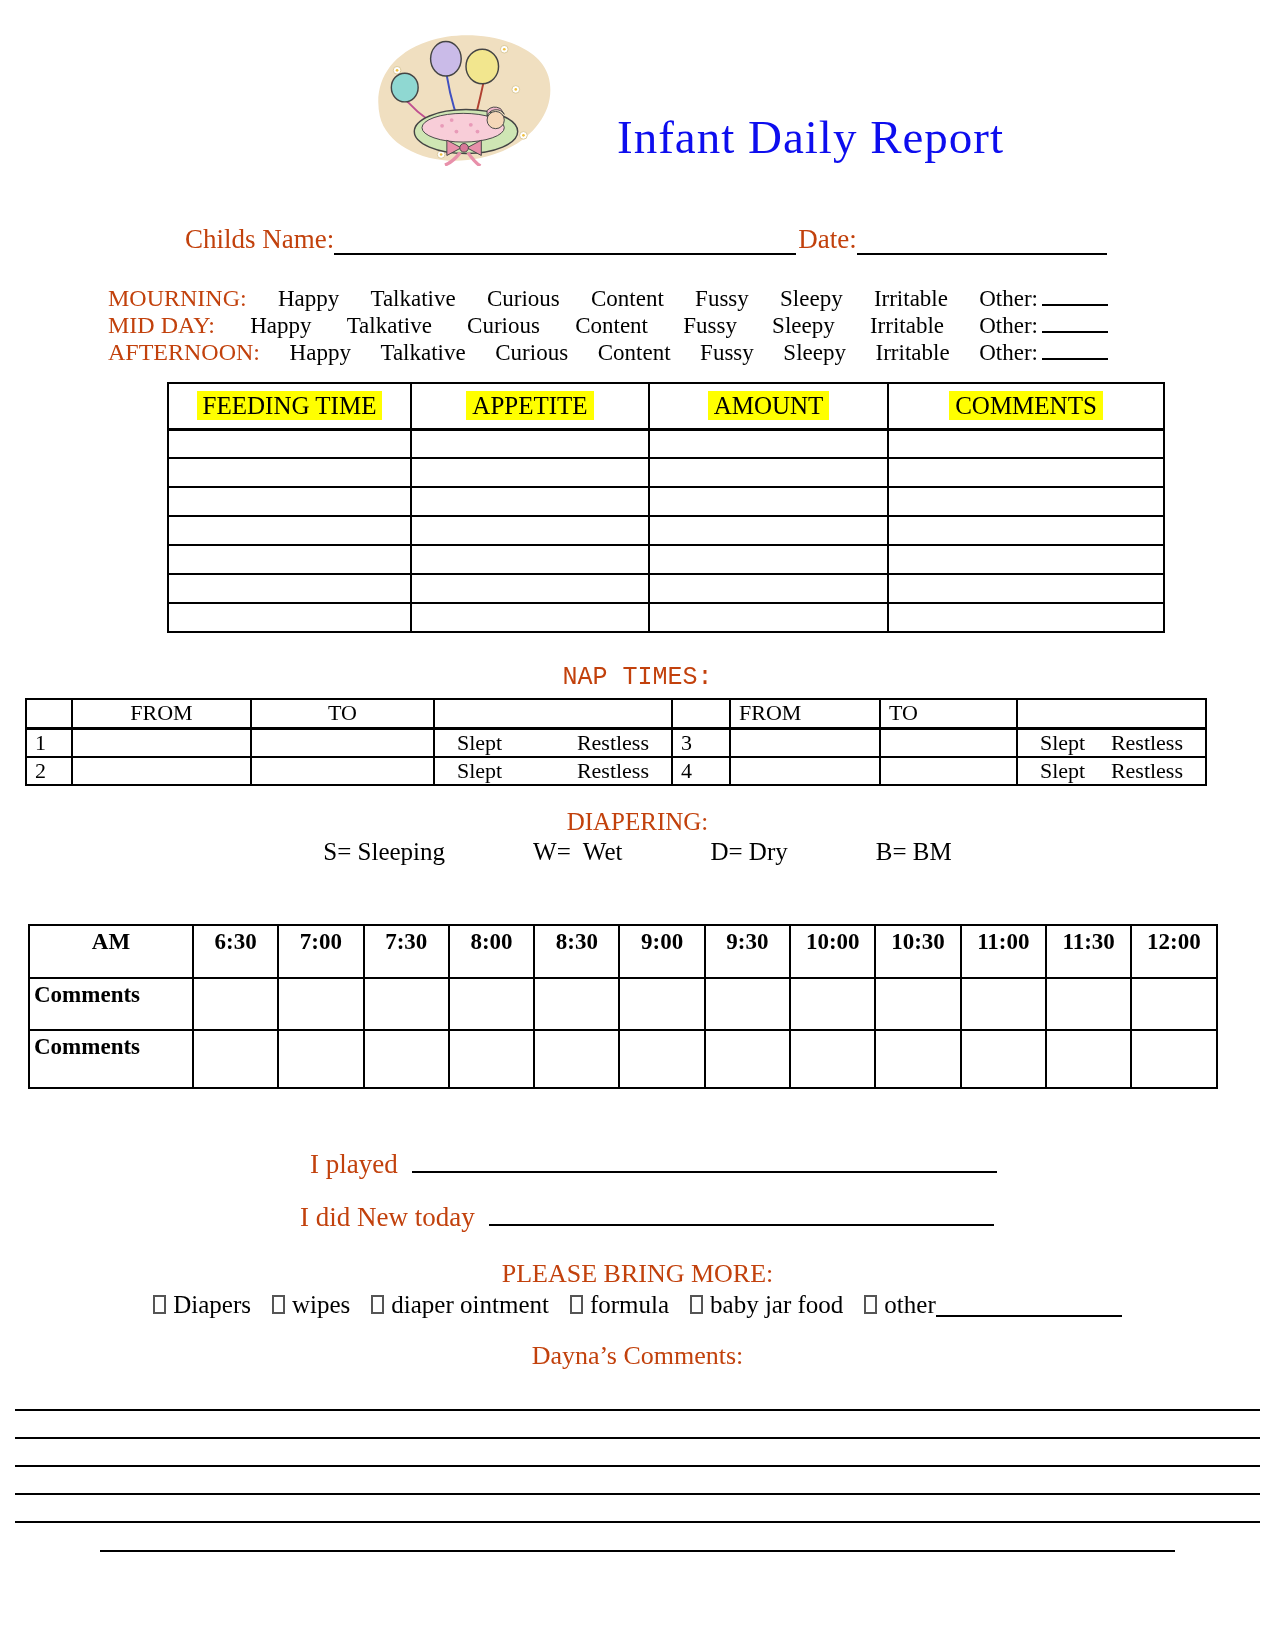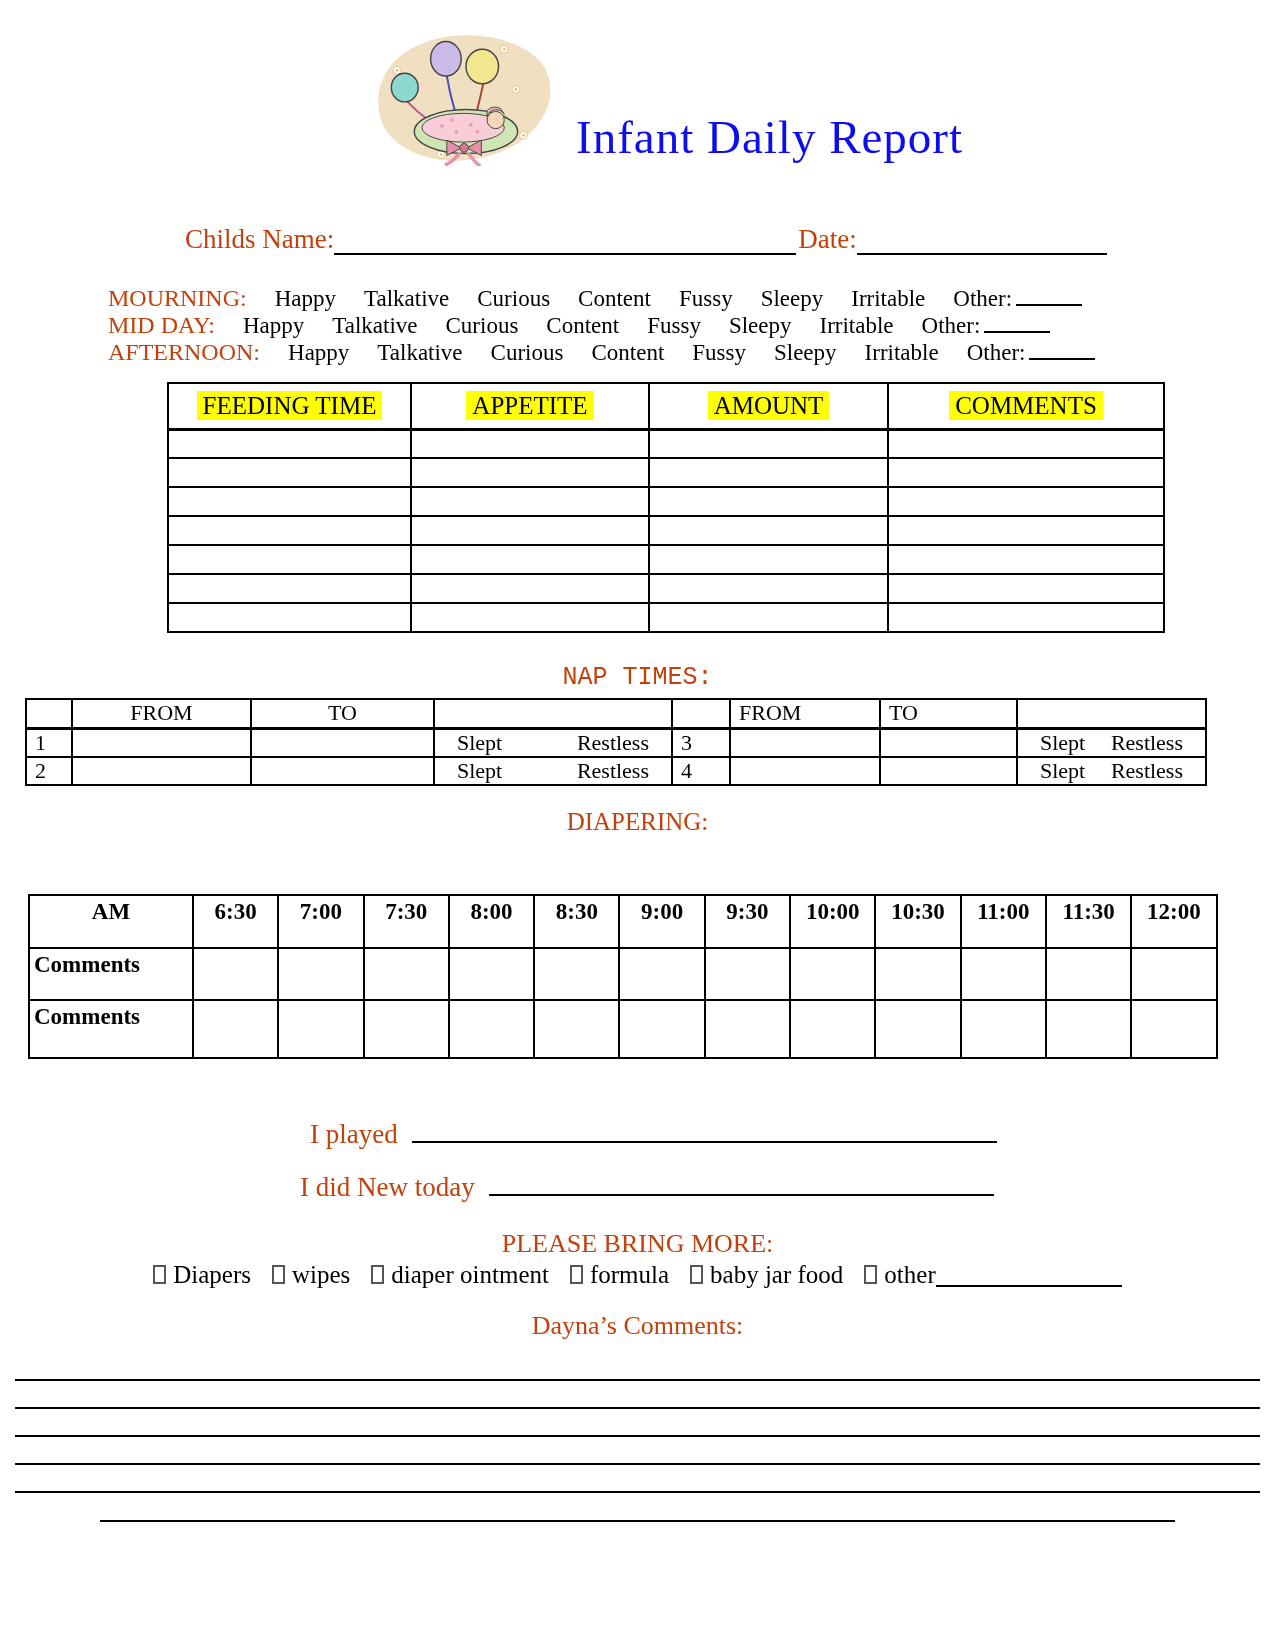--- a/index.html
+++ b/index.html
@@ -4,35 +4,35 @@
 <style>
   * { margin:0; padding:0; box-sizing:border-box; }
   html,body { background:#ffffff; }
   .page {
     width:1275px; height:1650px; background:#fff; overflow:hidden;
     font-family:"Liberation Serif", serif; color:#000; position:relative;
   }
   .blue { color:#c2410c; }
 
   
-  .header { display:flex; align-items:flex-end; padding:26px 0 0 368px; height:166px; }
+  .header { display:flex; align-items:flex-end; padding:26px 0 0 368px; height:166px;gap:41px; }
   .logo { flex:0 0 auto; }
   .title { font-size:47px; font-weight:normal; color:#0d0dee; margin:0 0 2px 12px; letter-spacing:1px; }
 
   
   .idrow { display:flex; align-items:flex-end; margin:58px 0 0 185px; font-size:27px; }
   .fill { display:inline-block; border-bottom:2px solid #000; height:30px; }
   .name-line { width:462px; }
   .date-line { width:250px; }
   .date-label { margin-left:2px; }
 
   
   .mood { margin:30px 0 0 108px; width:1000px; font-size:23px; }
   .mood-head { font-size:24px; margin-bottom:3px; }
-  .mood-row { display:flex; justify-content:flex-start; align-items:flex-end; line-height:27px;gap:28px; }
+  .mood-row { display:flex; justify-content:space-between; align-items:flex-end; line-height:27px;gap:28px; }
   .mood-label { font-size:24px; }
   .mood-other .mline { display:inline-block; width:66px; border-bottom:2px solid #000; height:20px; margin-left:4px; }
 
   
   table { border-collapse:collapse; }
   td { border:2px solid #000; }
   .feeding { margin:16px 0 0 167px; width:996px; table-layout:fixed; }
   .feeding td { text-align:center; }
   .feeding .hrow td { height:46px; font-size:25px; border-bottom-width:3px; }
   .feeding .hrow .hl { background:#ffff00; padding:1px 6px; }
@@ -295,20 +295,26 @@
             <span class="srwrap">
               <span>Slept</span>
               <span>Restless</span>
             </span>
           </td>
     </tr>
   </tbody>
     </table>
 
   <div class="diaper-head blue">DIAPERING:</div>
+  <div class="legend">
+    <span>S= Sleeping</span>
+    <span>W=  Wet</span>
+    <span>D= Dry</span>
+    <span>B= BM</span>
+  </div>
 
   <table class="diaper">
     <colgroup>
         <col style="width:164px">
         <col span="12" style="width:85.3px">
       </colgroup>
     <tbody>
         <tr class="r-am">
       <td class="rlabel">AM</td>
       <td>6:30</td>

